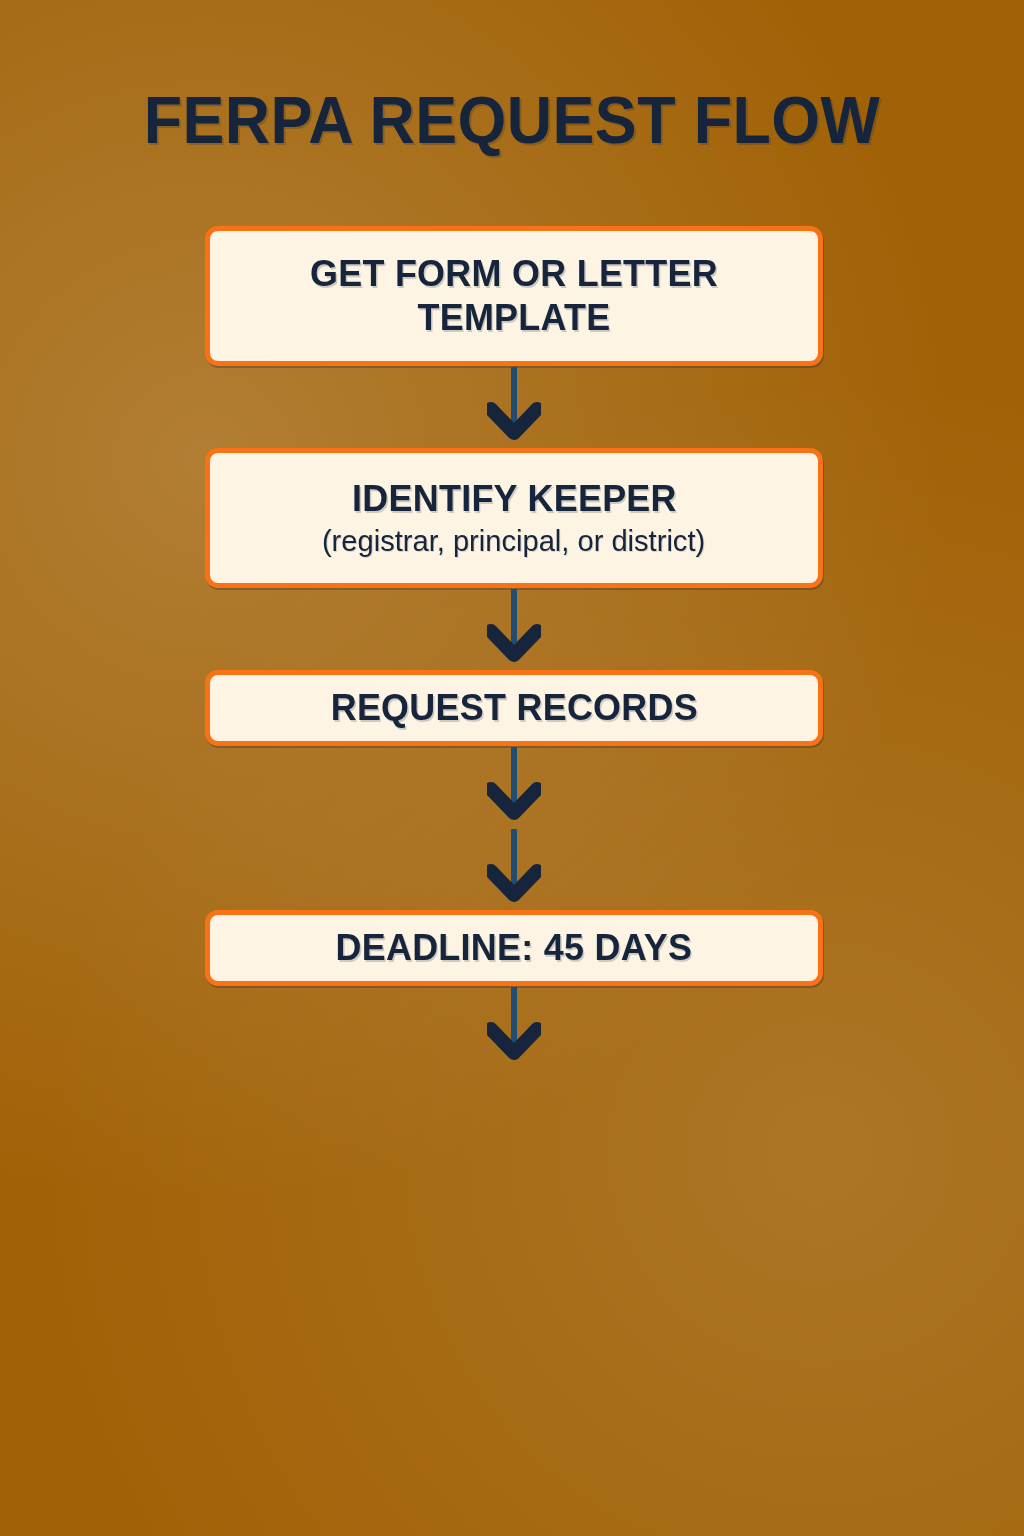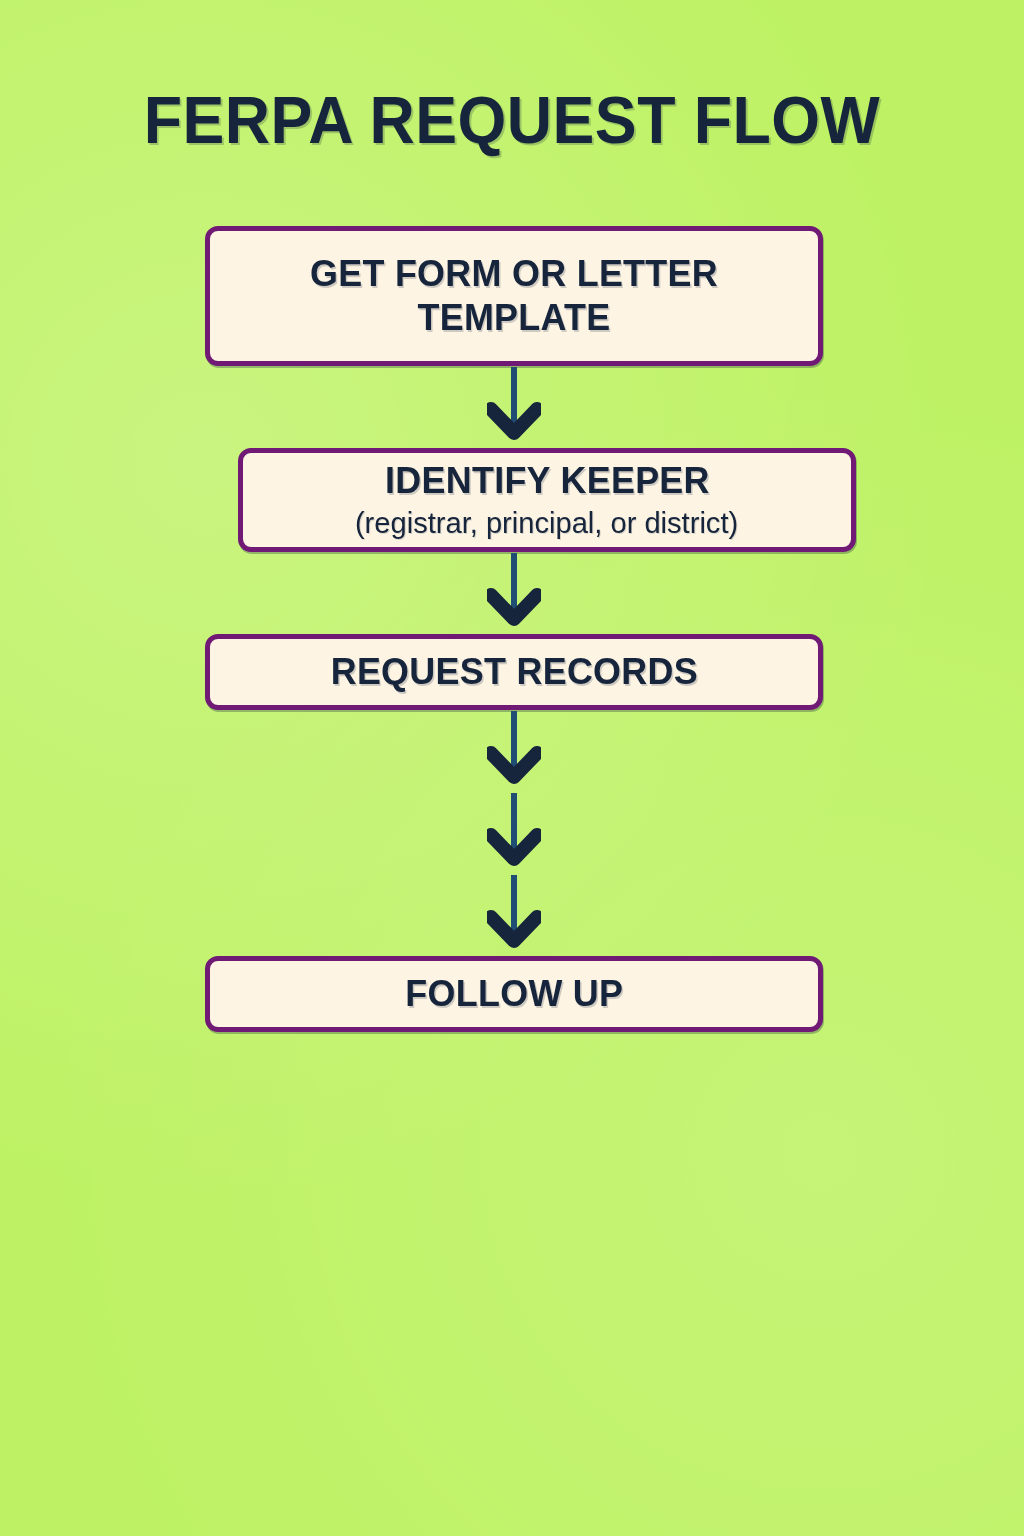--- a/index.html
+++ b/index.html
@@ -11,21 +11,21 @@
     height: 1536px;
     background: #fbf0da;
     font-family: "Liberation Sans", sans-serif;
     overflow: hidden;
   }
 
   #canvas {
     position: relative;
     width: 1024px;
     height: 1536px;
-    background: #bef264;
+    background: #a16207;
     text-decoration: underline;
   }
 
   
   .title {
     position: absolute;
     top: 84px;
     left: 0;
     width: 1024px;
     text-align: center;
@@ -46,21 +46,21 @@
     left: 205px;
     top: 226px;
     width: 618px;
   }
 
   
   .node {
     box-sizing: border-box;
     width: 618px;
     background: #fdf4e4;
-    border: 5px solid #701a75;
+    border: 5px solid #f97316;
     border-radius: 13px;
     box-shadow: 1px 2px 0 rgba(20,40,62,0.30);
     display: flex;
     flex-direction: column;
     align-items: center;
     justify-content: center;
     text-align: center;
     padding: 6px 14px;
   }
   .node-main {
@@ -76,21 +76,21 @@
     font-size: 30px;
     line-height: 36px;
     font-weight: 400;
     color: #16253c;
     margin-top: 2px;
     text-shadow: 1px 1px 0 rgba(20,35,58,0.16);
     transform: scaleX(0.97);
   }
 
   .node.h1 { height: 140px; }
-  .node.h2 { height: 104px; margin-left: 33px; }
+  .node.h2 { height: 140px; }
   .node.h3 { height: 76px; }
 
   
   .connector {
     height: 82px;
     display: flex;
     align-items: center;
     justify-content: center;
   }
   .connector svg { display: block; }
@@ -150,26 +150,26 @@
     </div>
 
 
     <div class="connector">
       <svg width="54" height="80" viewBox="0 0 54 80">
         <rect x="24" y="0" width="6" height="58" fill="#1f4d73"></rect>
         <path d="M4 42 L27 66 L50 42" fill="none" stroke="#16253c" stroke-width="14" stroke-linecap="round" stroke-linejoin="round"></path>
       </svg>
     </div>
 
+    <div class="node h3">
+      <div class="node-main">DEADLINE: 45 DAYS</div>
+    </div>
 
     <div class="connector">
       <svg width="54" height="80" viewBox="0 0 54 80">
         <rect x="24" y="0" width="6" height="58" fill="#1f4d73"></rect>
         <path d="M4 42 L27 66 L50 42" fill="none" stroke="#16253c" stroke-width="14" stroke-linecap="round" stroke-linejoin="round"></path>
       </svg>
     </div>
 
-    <div class="node h3">
-      <div class="node-main">FOLLOW UP</div>
-    </div>
 
   </div>
 </div>
 
 </body></html>

